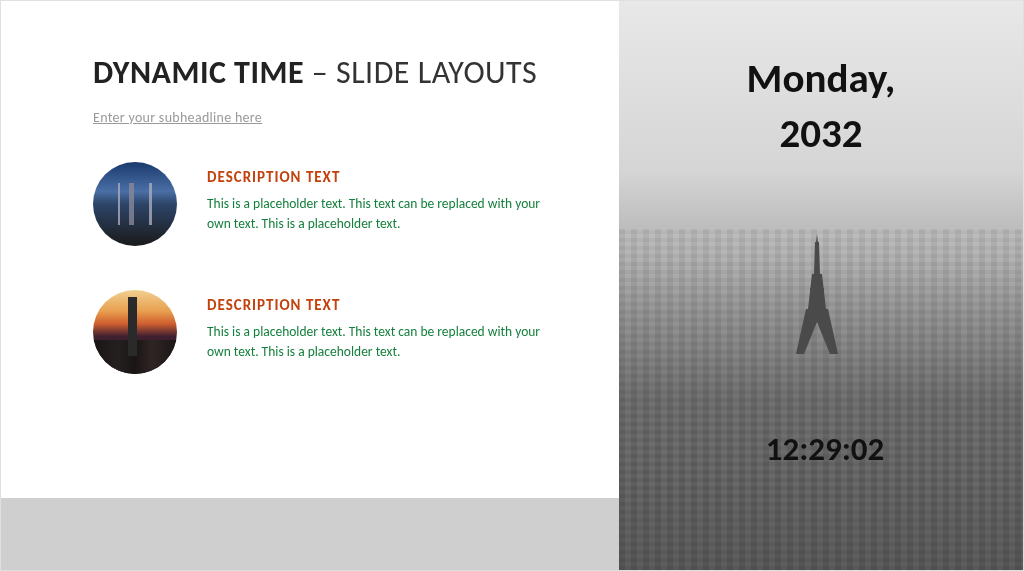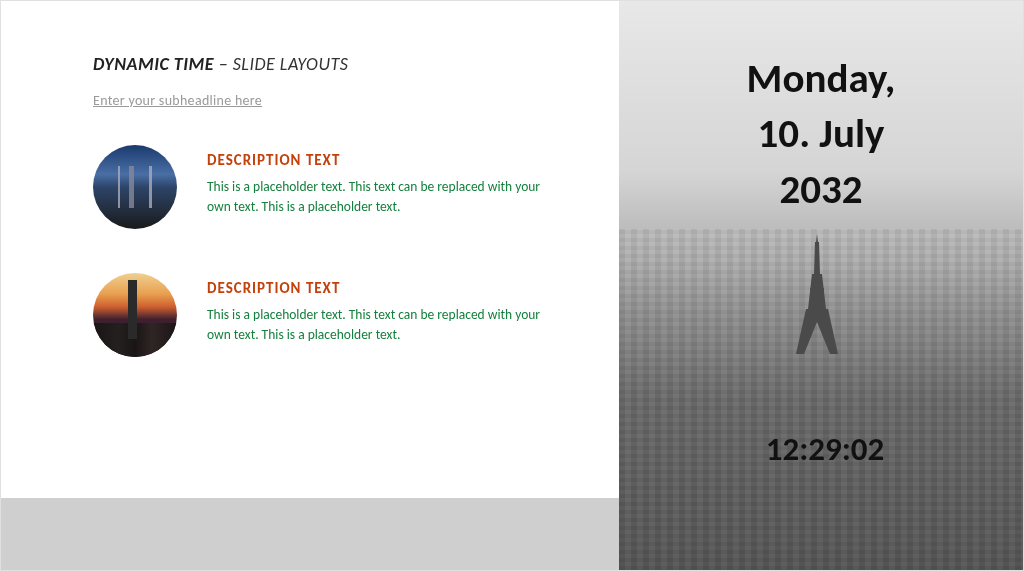--- a/index.html
+++ b/index.html
@@ -26,25 +26,24 @@
       left: 0;
       top: 0;
       width: 620px;
       height: 100%;
       padding: 52px 0 0 92px;
     }
     .title-block {
       margin-bottom: 36px;
     }
     .main-title {
-      font-size: 18px;
+      font-size: 32px;
       letter-spacing: 0.5px;
       color: #333;
       font-weight: 400;
-      font-style: italic;
     }
     .main-title .bold {
       font-weight: 700;
       color: #222;
     }
     .subheadline {
       font-size: 14px;
       color: #9a9a9a;
       margin-top: 17px;
       letter-spacing: 0.3px;
@@ -218,20 +217,19 @@
     <div class="photo-bg"></div>
     <div class="photo-texture"></div>
     <svg class="eiffel" width="50" height="120" viewBox="0 0 50 120">
       <path d="M25 0 L24 8 L26 8 Z M23 8 L27 8 L28 40 L22 40 Z M20 40 L30 40 L34 75 L16 75 Z M14 75 L36 75 L46 120 L38 120 L25 88 L12 120 L4 120 Z" fill="#4a4a4a"></path>
       <line x1="18" y1="55" x2="32" y2="55" stroke="#4a4a4a" stroke-width="2"></line>
       <line x1="14" y1="78" x2="36" y2="78" stroke="#4a4a4a" stroke-width="2"></line>
     </svg>
 
     <div class="date-block">
       <div>Monday,</div>
-      <div>10. July</div>
       <div>2032</div>
     </div>
 
     <div class="time-block">12:29:02</div>
   </div>
 
 </div>
 
 </body></html>

